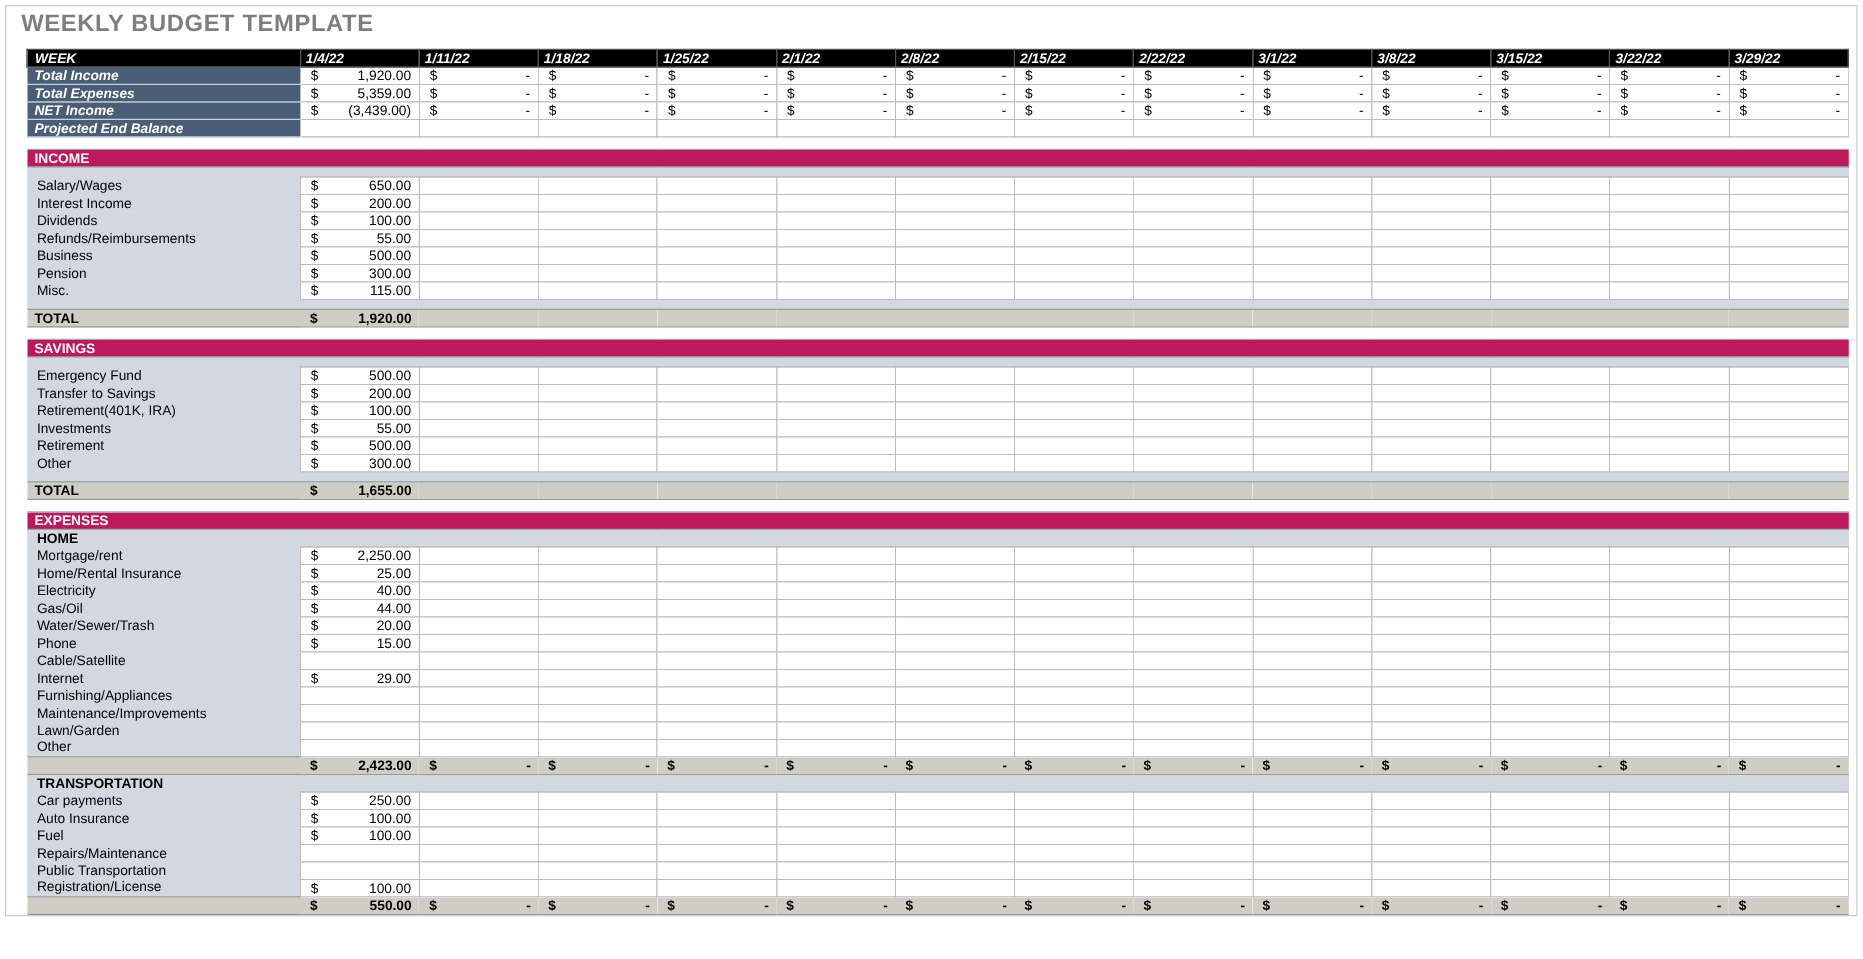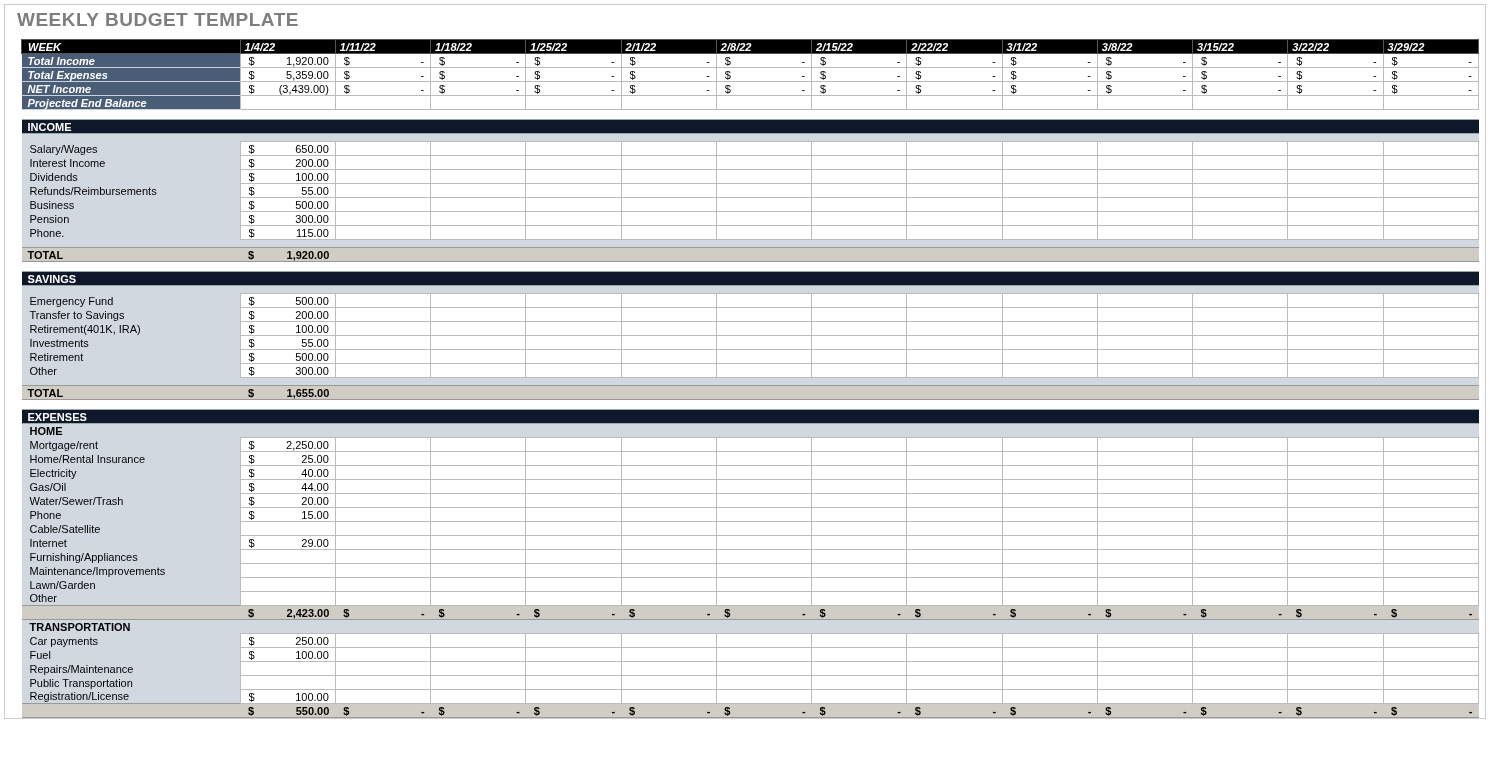--- a/index.html
+++ b/index.html
@@ -22,21 +22,21 @@
     font-weight: bold;
     color: #7e7e7e;
     letter-spacing: 0.5px;
   }
   table { border-collapse: collapse; width: calc(100% - 22px); margin-left: 16px; table-layout: fixed; }
   td, th { padding: 0 4px; height: 14px; font-size: 11px; vertical-align: middle; }
   .labelcol { width: 218px; }
   .weekcol { width: 95px; }
 
   .hdr-black td, .hdr-black th { background:#000; color:#fff; font-weight:bold; font-style:italic; border:1px solid #555; }
-  .hdr-blue  td, .hdr-blue  th { background:#0f172a; color:#fff; font-weight:bold; border-top:1px solid #9aa; border-bottom:1px solid #9aa;}
+  .hdr-blue  td, .hdr-blue  th { background:#be185d; color:#fff; font-weight:bold; border-top:1px solid #9aa; border-bottom:1px solid #9aa;}
   .hdr-blue th:first-child, .hdr-black th:first-child{ text-align:left; padding-left:6px;}
 
   .summary-row th { background:#4a5d77; color:#fff; font-weight:bold; font-style:italic; text-align:left; padding-left:6px; border-top:1px solid #c9d2dc; border-bottom:1px solid #c9d2dc;}
   .summary-row td { background:#fff; border:1px solid #bbb; }
 
   .section-bg { background:#d2d8e0; }
   .section-bg td, .section-bg th { background:#d2d8e0; }
   .section-bg th { text-align:left; font-weight:normal; padding-left:8px;}
   .total-row td, .total-row th { background:#d0cec4; font-weight:bold; border-top:1px solid #999; border-bottom:1px solid #999;}
   .total-row th{ text-align:left; padding-left:6px;}
@@ -250,21 +250,21 @@
           <td class="money" style="background: rgb(255, 255, 255); border: 1px solid rgb(187, 187, 187);"></td>
           <td class="money" style="background: rgb(255, 255, 255); border: 1px solid rgb(187, 187, 187);"></td>
           <td class="money" style="background: rgb(255, 255, 255); border: 1px solid rgb(187, 187, 187);"></td>
           <td class="money" style="background: rgb(255, 255, 255); border: 1px solid rgb(187, 187, 187);"></td>
           <td class="money" style="background: rgb(255, 255, 255); border: 1px solid rgb(187, 187, 187);"></td>
           <td class="money" style="background: rgb(255, 255, 255); border: 1px solid rgb(187, 187, 187);"></td>
           <td class="money" style="background: rgb(255, 255, 255); border: 1px solid rgb(187, 187, 187);"></td>
           <td class="money" style="background: rgb(255, 255, 255); border: 1px solid rgb(187, 187, 187);"></td>
         </tr>
         <tr class="section-bg">
-          <th>Phone.</th>
+          <th>Misc.</th>
           <td class="money" style="background: rgb(255, 255, 255); border: 1px solid rgb(187, 187, 187);"><span class="sym">$</span>115.00</td>
           <td class="money" style="background: rgb(255, 255, 255); border: 1px solid rgb(187, 187, 187);"></td>
           <td class="money" style="background: rgb(255, 255, 255); border: 1px solid rgb(187, 187, 187);"></td>
           <td class="money" style="background: rgb(255, 255, 255); border: 1px solid rgb(187, 187, 187);"></td>
           <td class="money" style="background: rgb(255, 255, 255); border: 1px solid rgb(187, 187, 187);"></td>
           <td class="money" style="background: rgb(255, 255, 255); border: 1px solid rgb(187, 187, 187);"></td>
           <td class="money" style="background: rgb(255, 255, 255); border: 1px solid rgb(187, 187, 187);"></td>
           <td class="money" style="background: rgb(255, 255, 255); border: 1px solid rgb(187, 187, 187);"></td>
           <td class="money" style="background: rgb(255, 255, 255); border: 1px solid rgb(187, 187, 187);"></td>
           <td class="money" style="background: rgb(255, 255, 255); border: 1px solid rgb(187, 187, 187);"></td>
@@ -657,20 +657,36 @@
           <td></td>
           <td></td>
           <td></td>
           <td></td>
           <td></td>
           <td></td>
         </tr>
         <tr class="section-bg">
           <th>Car payments</th>
           <td class="money" style="background: rgb(255, 255, 255); border: 1px solid rgb(187, 187, 187);"><span class="sym">$</span>250.00</td>
+          <td class="money" style="background: rgb(255, 255, 255); border: 1px solid rgb(187, 187, 187);"></td>
+          <td class="money" style="background: rgb(255, 255, 255); border: 1px solid rgb(187, 187, 187);"></td>
+          <td class="money" style="background: rgb(255, 255, 255); border: 1px solid rgb(187, 187, 187);"></td>
+          <td class="money" style="background: rgb(255, 255, 255); border: 1px solid rgb(187, 187, 187);"></td>
+          <td class="money" style="background: rgb(255, 255, 255); border: 1px solid rgb(187, 187, 187);"></td>
+          <td class="money" style="background: rgb(255, 255, 255); border: 1px solid rgb(187, 187, 187);"></td>
+          <td class="money" style="background: rgb(255, 255, 255); border: 1px solid rgb(187, 187, 187);"></td>
+          <td class="money" style="background: rgb(255, 255, 255); border: 1px solid rgb(187, 187, 187);"></td>
+          <td class="money" style="background: rgb(255, 255, 255); border: 1px solid rgb(187, 187, 187);"></td>
+          <td class="money" style="background: rgb(255, 255, 255); border: 1px solid rgb(187, 187, 187);"></td>
+          <td class="money" style="background: rgb(255, 255, 255); border: 1px solid rgb(187, 187, 187);"></td>
+          <td class="money" style="background: rgb(255, 255, 255); border: 1px solid rgb(187, 187, 187);"></td>
+        </tr>
+        <tr class="section-bg">
+          <th>Auto Insurance</th>
+          <td class="money" style="background: rgb(255, 255, 255); border: 1px solid rgb(187, 187, 187);"><span class="sym">$</span>100.00</td>
           <td class="money" style="background: rgb(255, 255, 255); border: 1px solid rgb(187, 187, 187);"></td>
           <td class="money" style="background: rgb(255, 255, 255); border: 1px solid rgb(187, 187, 187);"></td>
           <td class="money" style="background: rgb(255, 255, 255); border: 1px solid rgb(187, 187, 187);"></td>
           <td class="money" style="background: rgb(255, 255, 255); border: 1px solid rgb(187, 187, 187);"></td>
           <td class="money" style="background: rgb(255, 255, 255); border: 1px solid rgb(187, 187, 187);"></td>
           <td class="money" style="background: rgb(255, 255, 255); border: 1px solid rgb(187, 187, 187);"></td>
           <td class="money" style="background: rgb(255, 255, 255); border: 1px solid rgb(187, 187, 187);"></td>
           <td class="money" style="background: rgb(255, 255, 255); border: 1px solid rgb(187, 187, 187);"></td>
           <td class="money" style="background: rgb(255, 255, 255); border: 1px solid rgb(187, 187, 187);"></td>
           <td class="money" style="background: rgb(255, 255, 255); border: 1px solid rgb(187, 187, 187);"></td>

